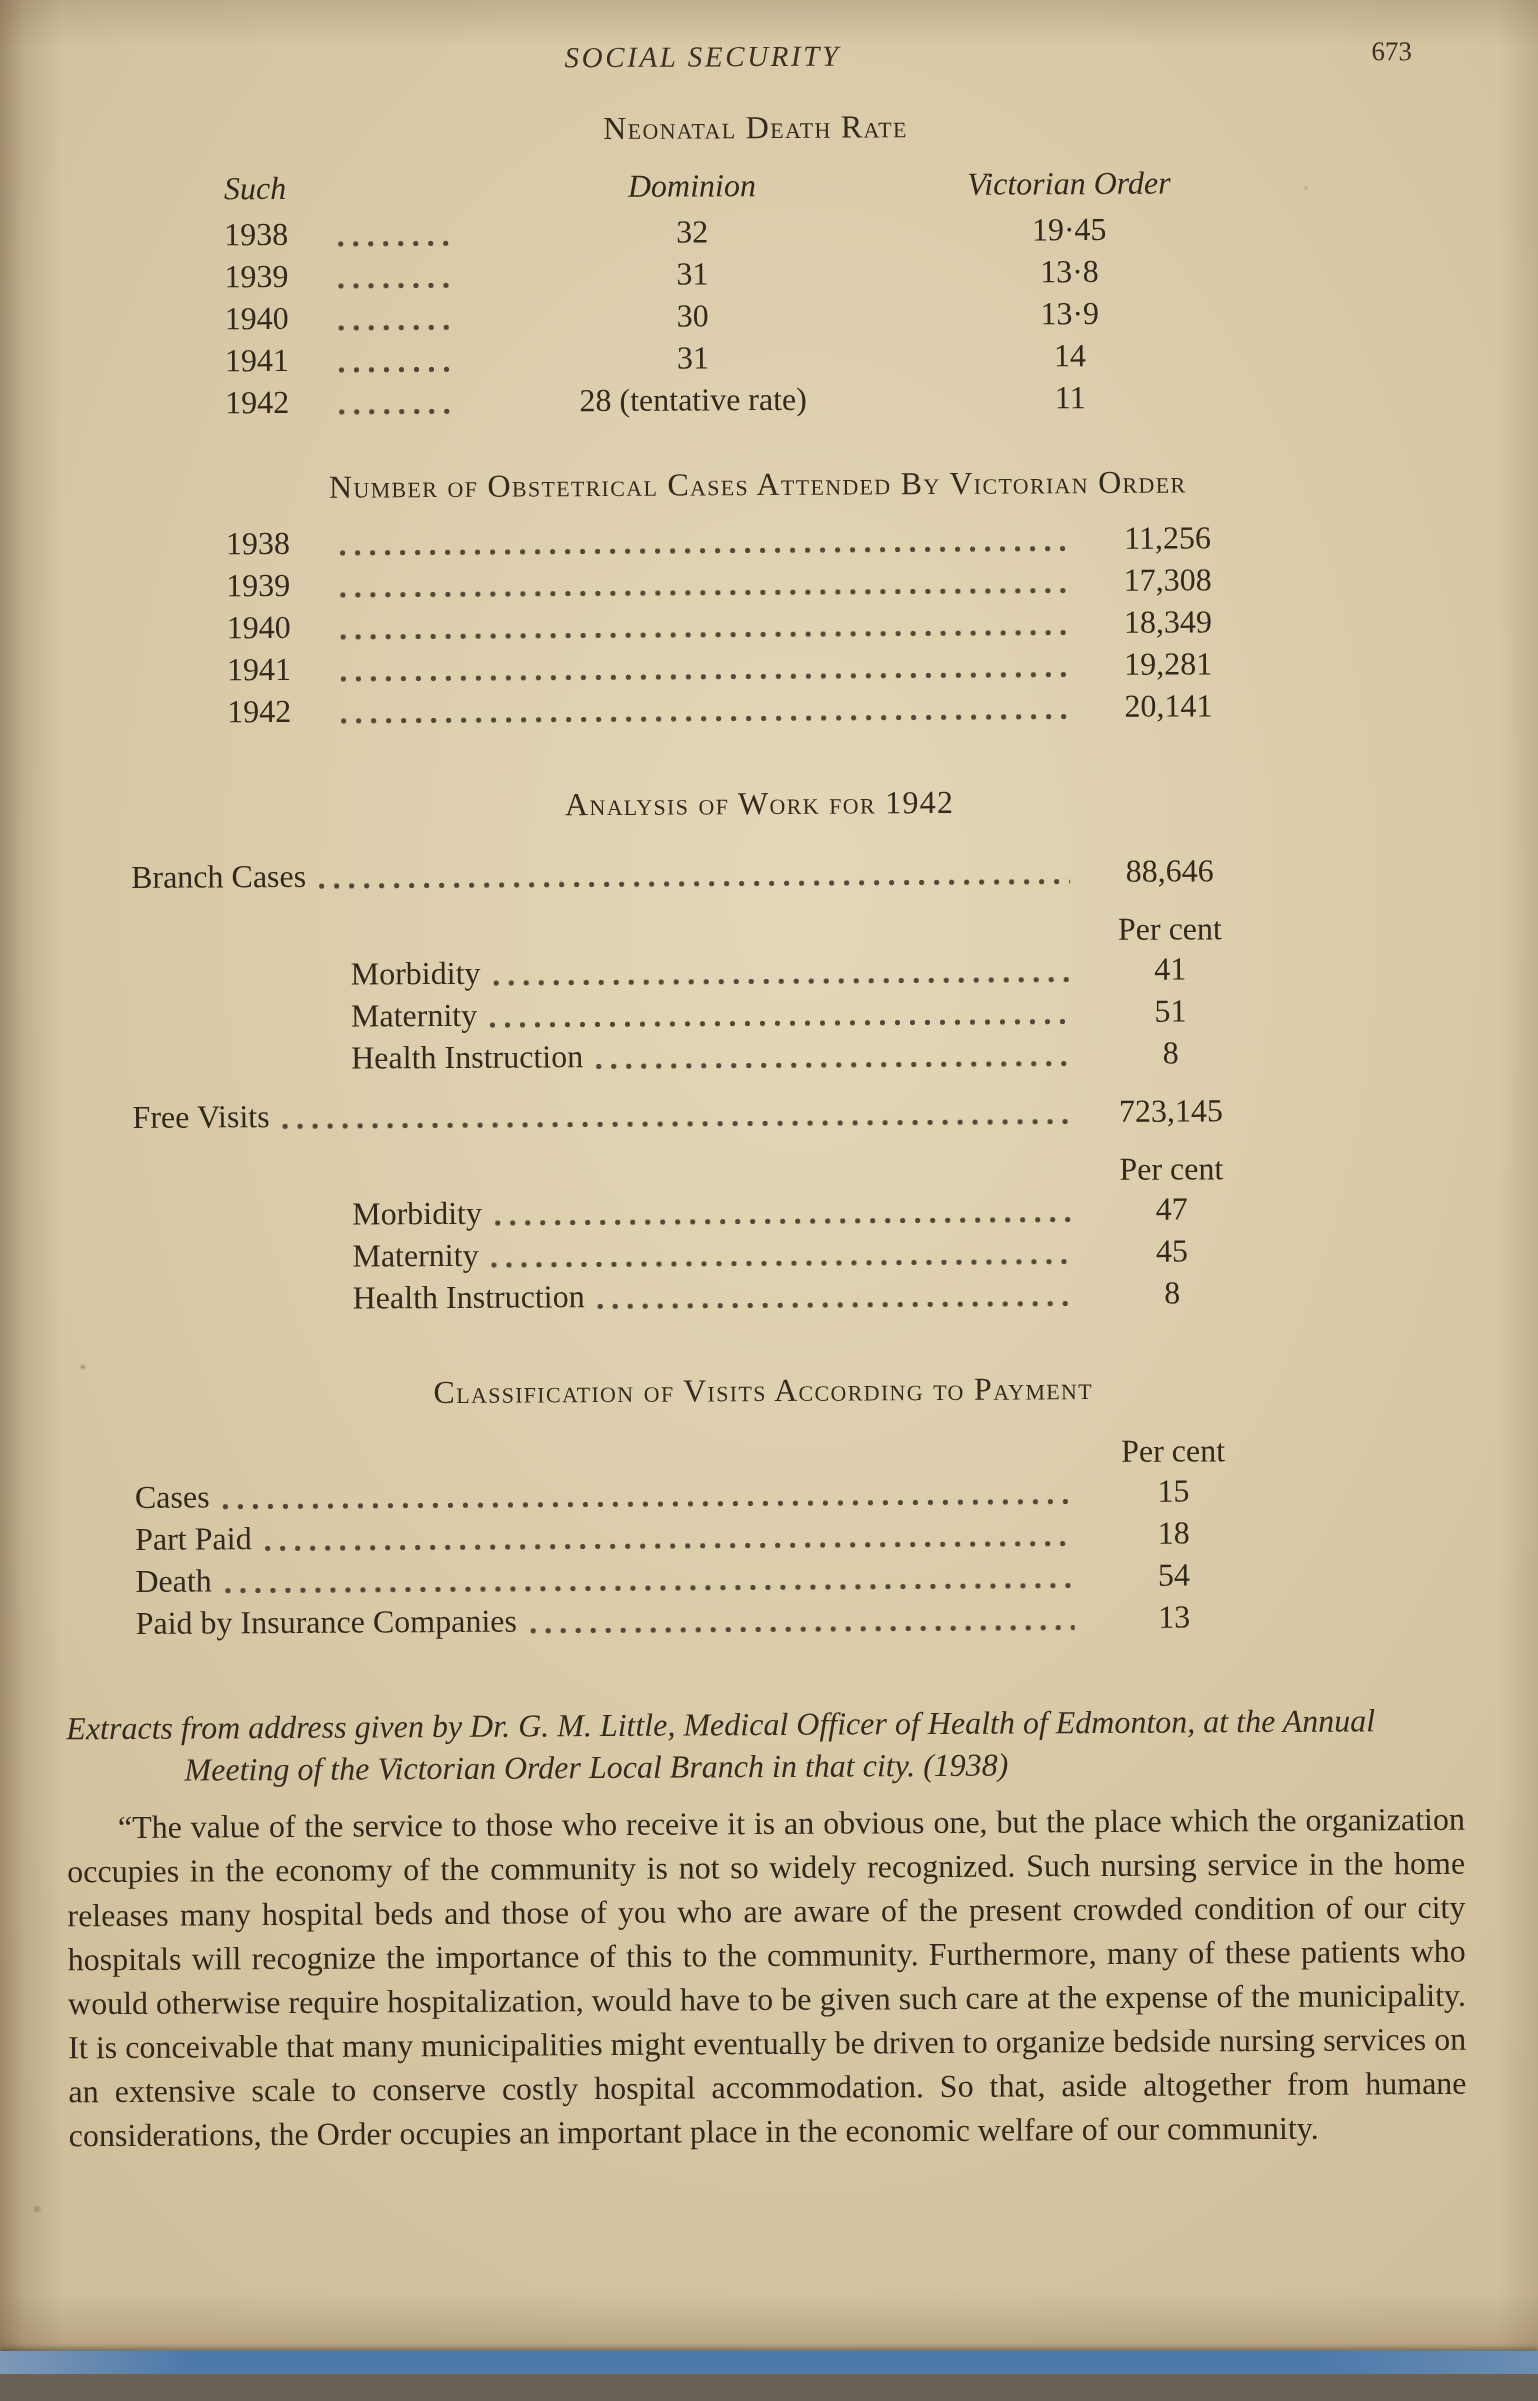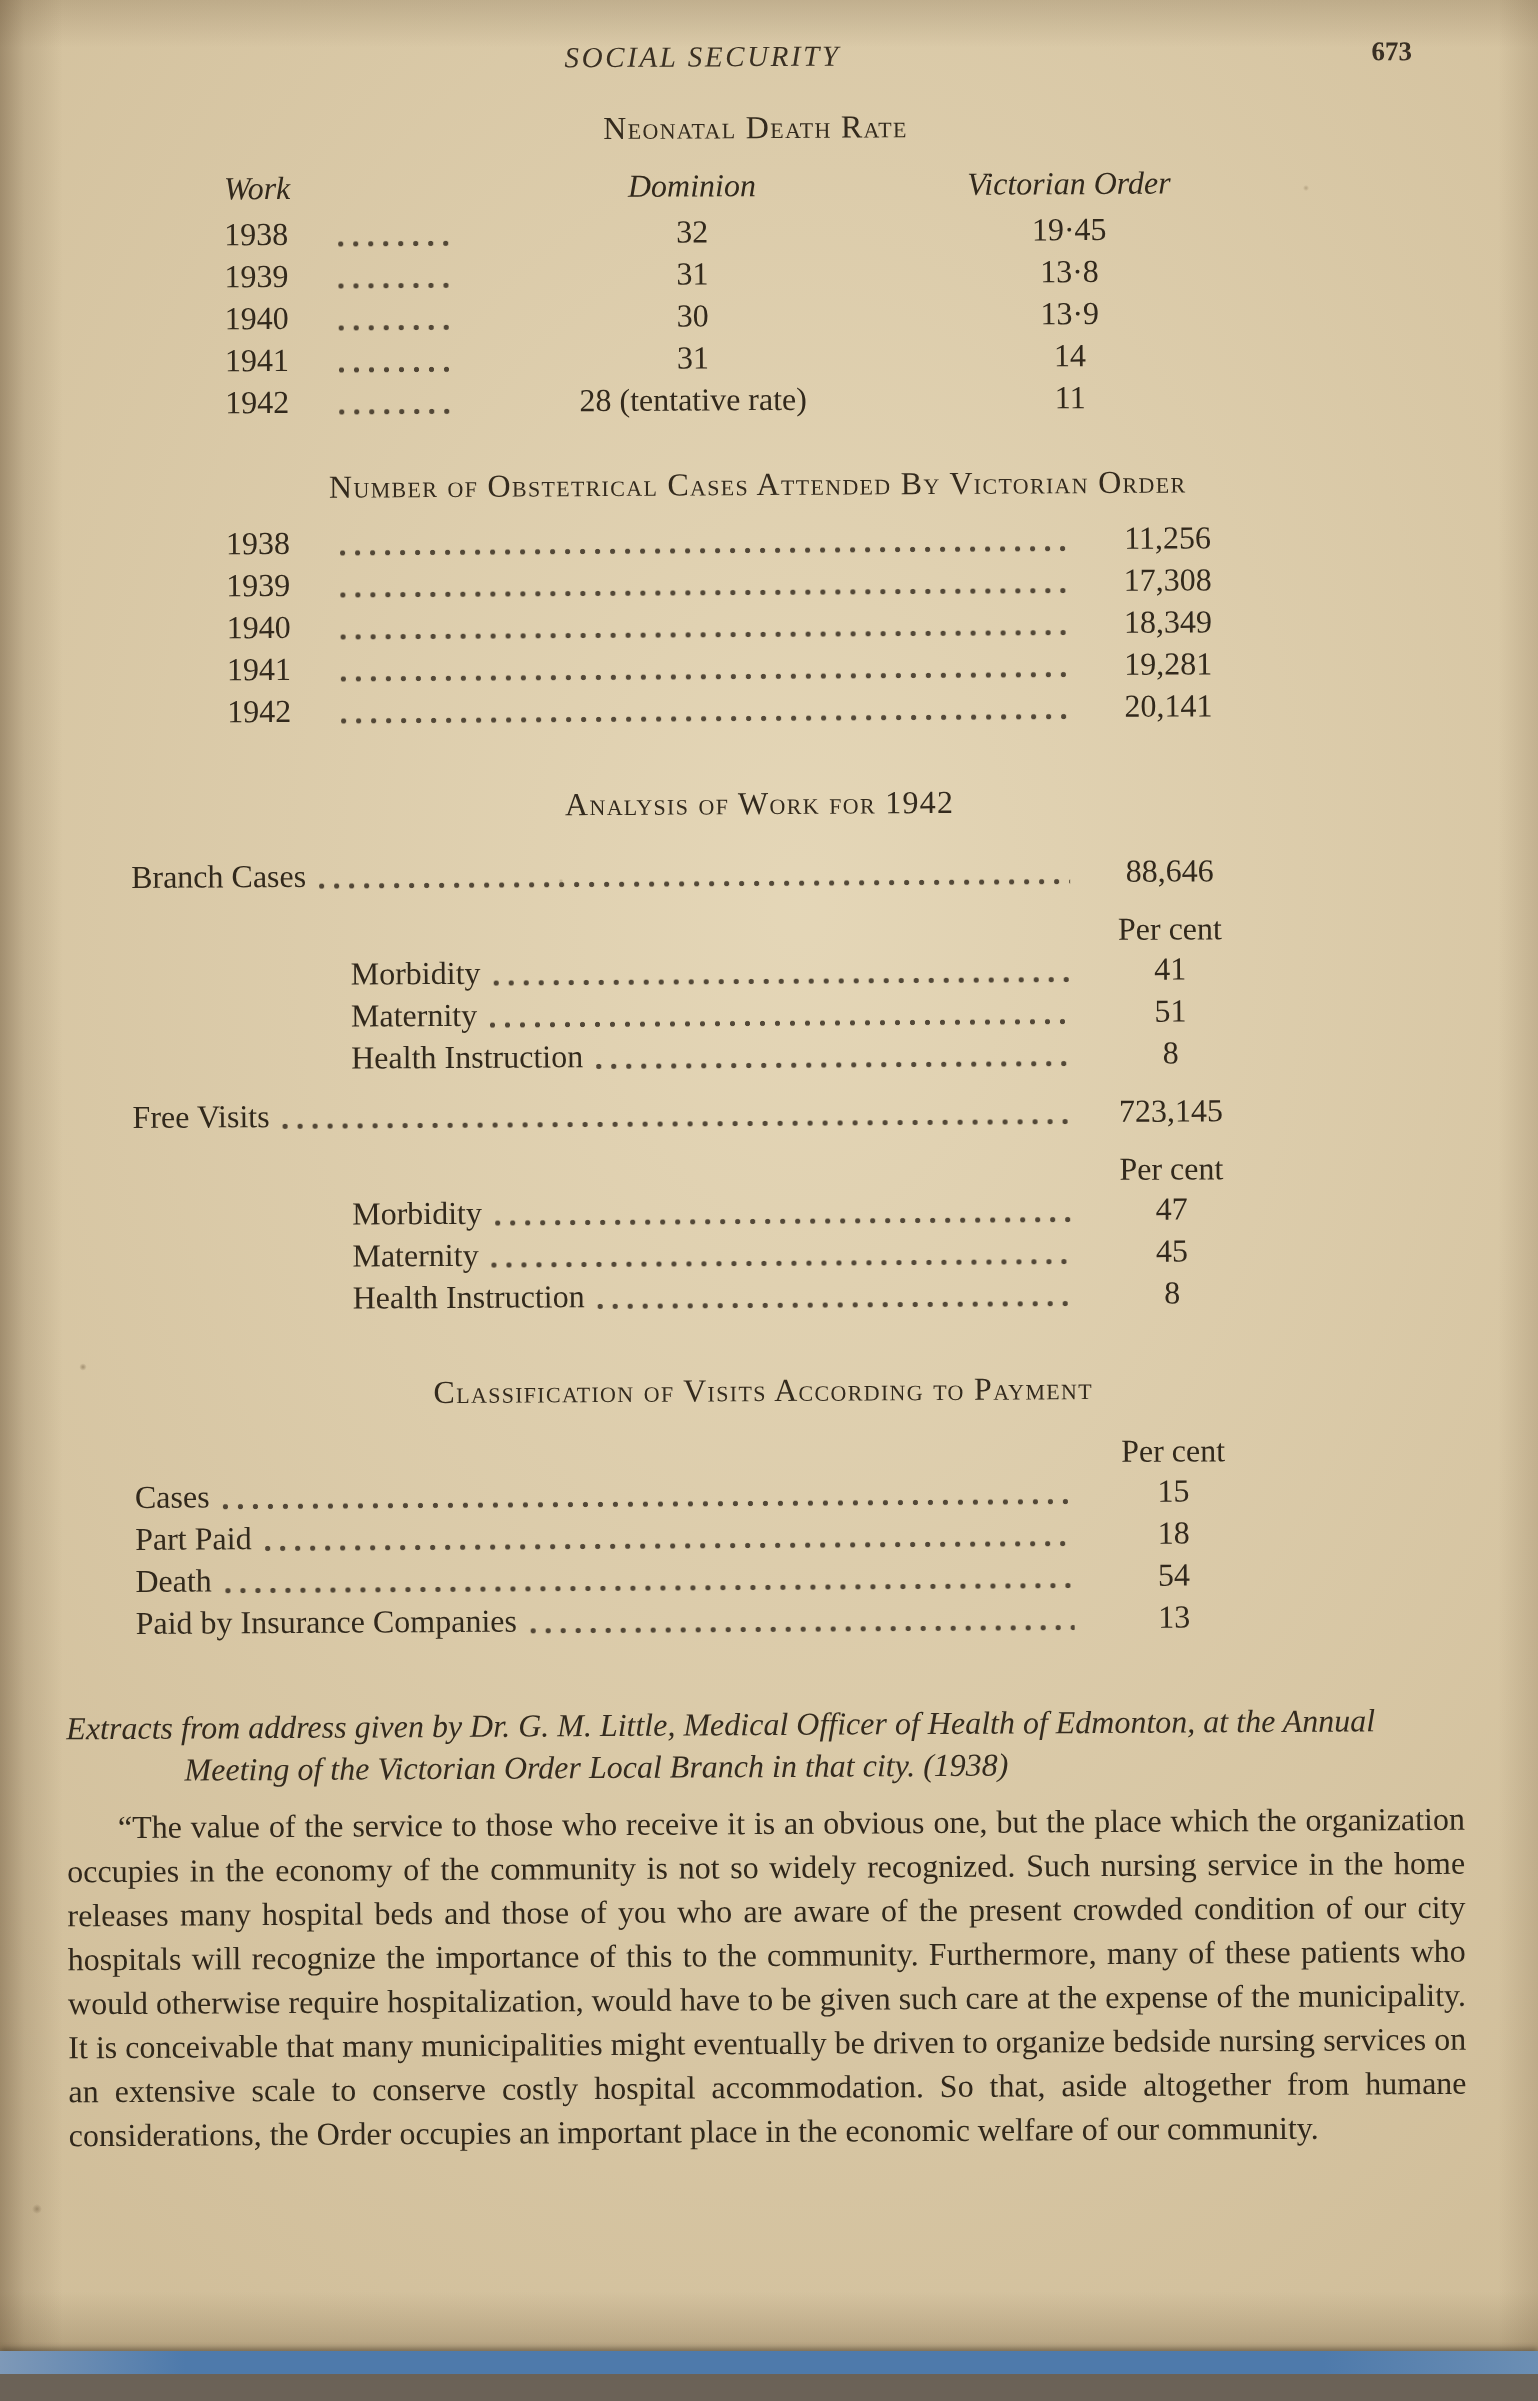--- a/index.html
+++ b/index.html
@@ -37,21 +37,21 @@
     transform: rotate(-0.35deg);
     transform-origin: 50% 40%;
   }
 
   
   .running { position: relative; height: 39px; }
   .rh-title {
     position: absolute; left: 0; right: 105px; text-align: center;
     font-style: italic; font-size: 29px; letter-spacing: 2.6px; color: #3a3023;
   }
-  .rh-num { position: absolute; right: 42px; top: 0; font-weight: bold; font-size: 27px; color: #3a3023; }
+  .rh-num { position: absolute; right: 42px; top: 0; font-weight: normal; font-size: 27px; color: #3a3023; }
 
   
   .sec-title {
     text-align: center;
     font-variant: small-caps;
     font-size: 32px;
     letter-spacing: 1.3px;
     color: #342b1e;
   }
   .mt-neo { margin-top: 30px; }
@@ -123,21 +123,21 @@
   <div class="content">
 
     <div class="running">
       <span class="rh-title">SOCIAL SECURITY</span>
       <span class="rh-num">673</span>
     </div>
 
     <div class="sec-title mt-neo">Neonatal Death Rate</div>
     <div class="neo-table">
       <div class="neo-head">
-        <span class="h-yr">Work</span>
+        <span class="h-yr">Such</span>
         <span class="h-sp"></span>
         <span class="h-dom">Dominion</span>
         <span class="h-vic">Victorian Order</span>
       </div>
       <div class="row">
         <span class="yr">1938</span>
         <span class="dots"></span>
         <span class="dom">32</span>
         <span class="vic">19·45</span>
       </div>

